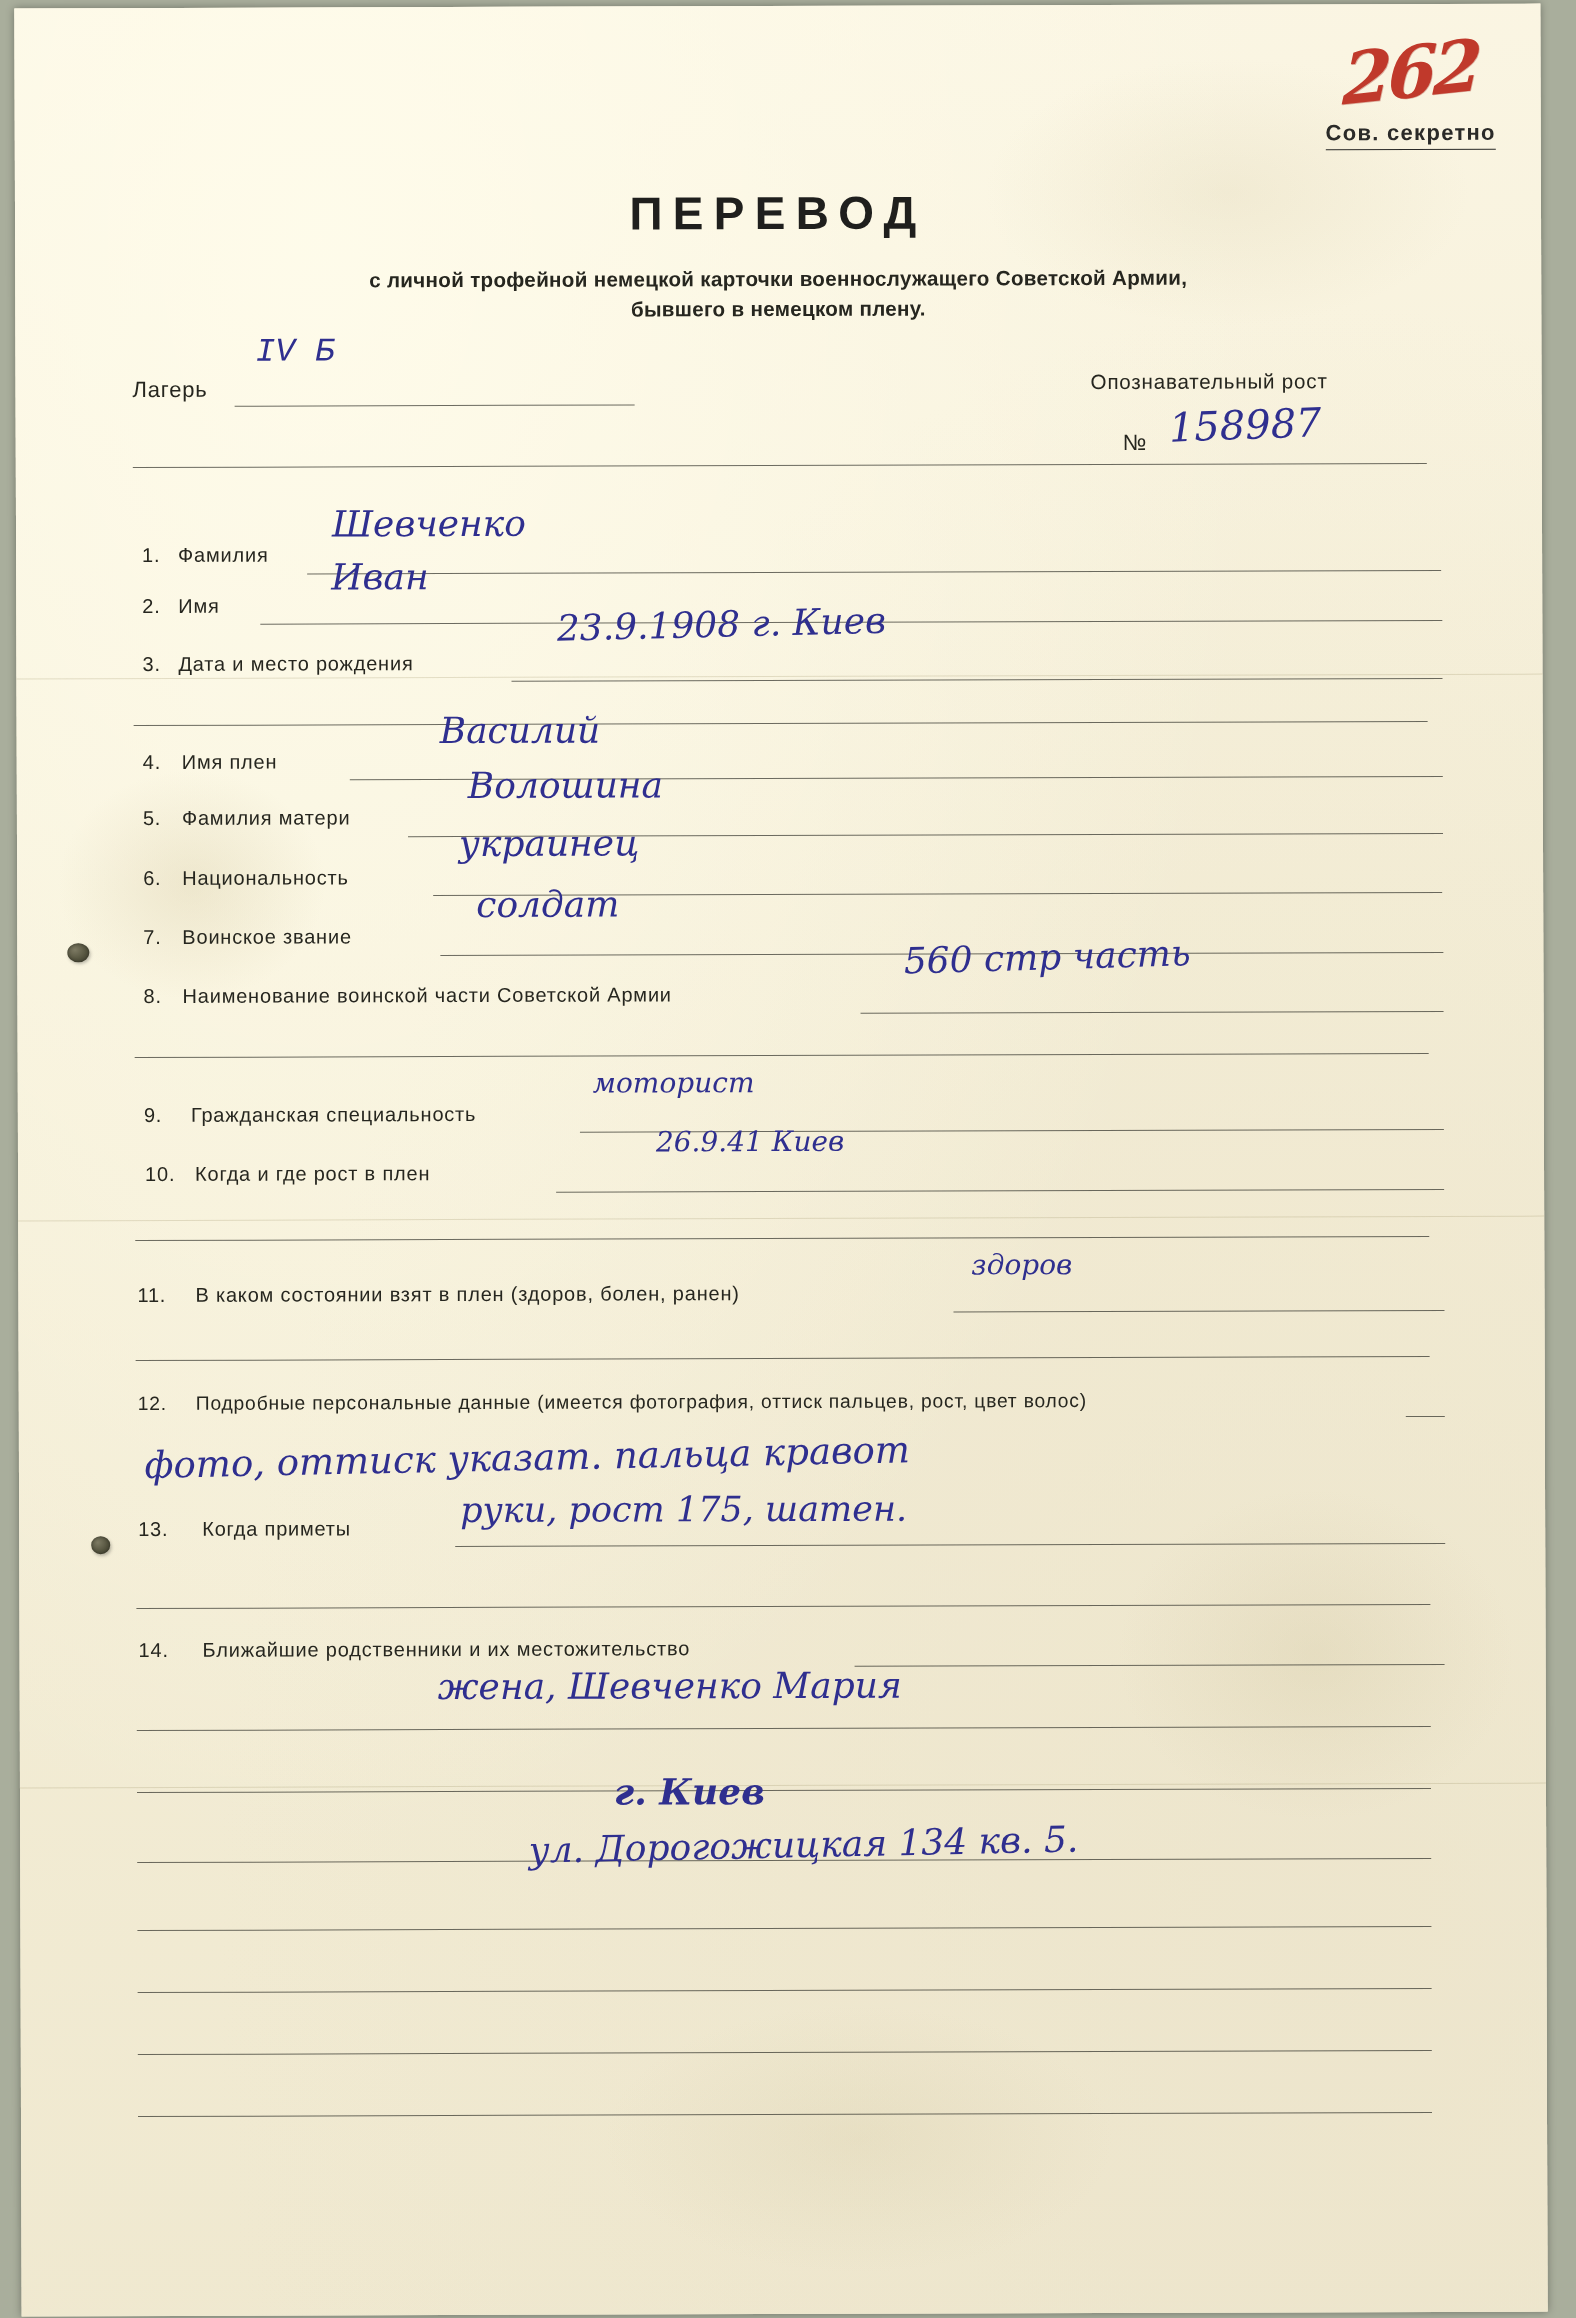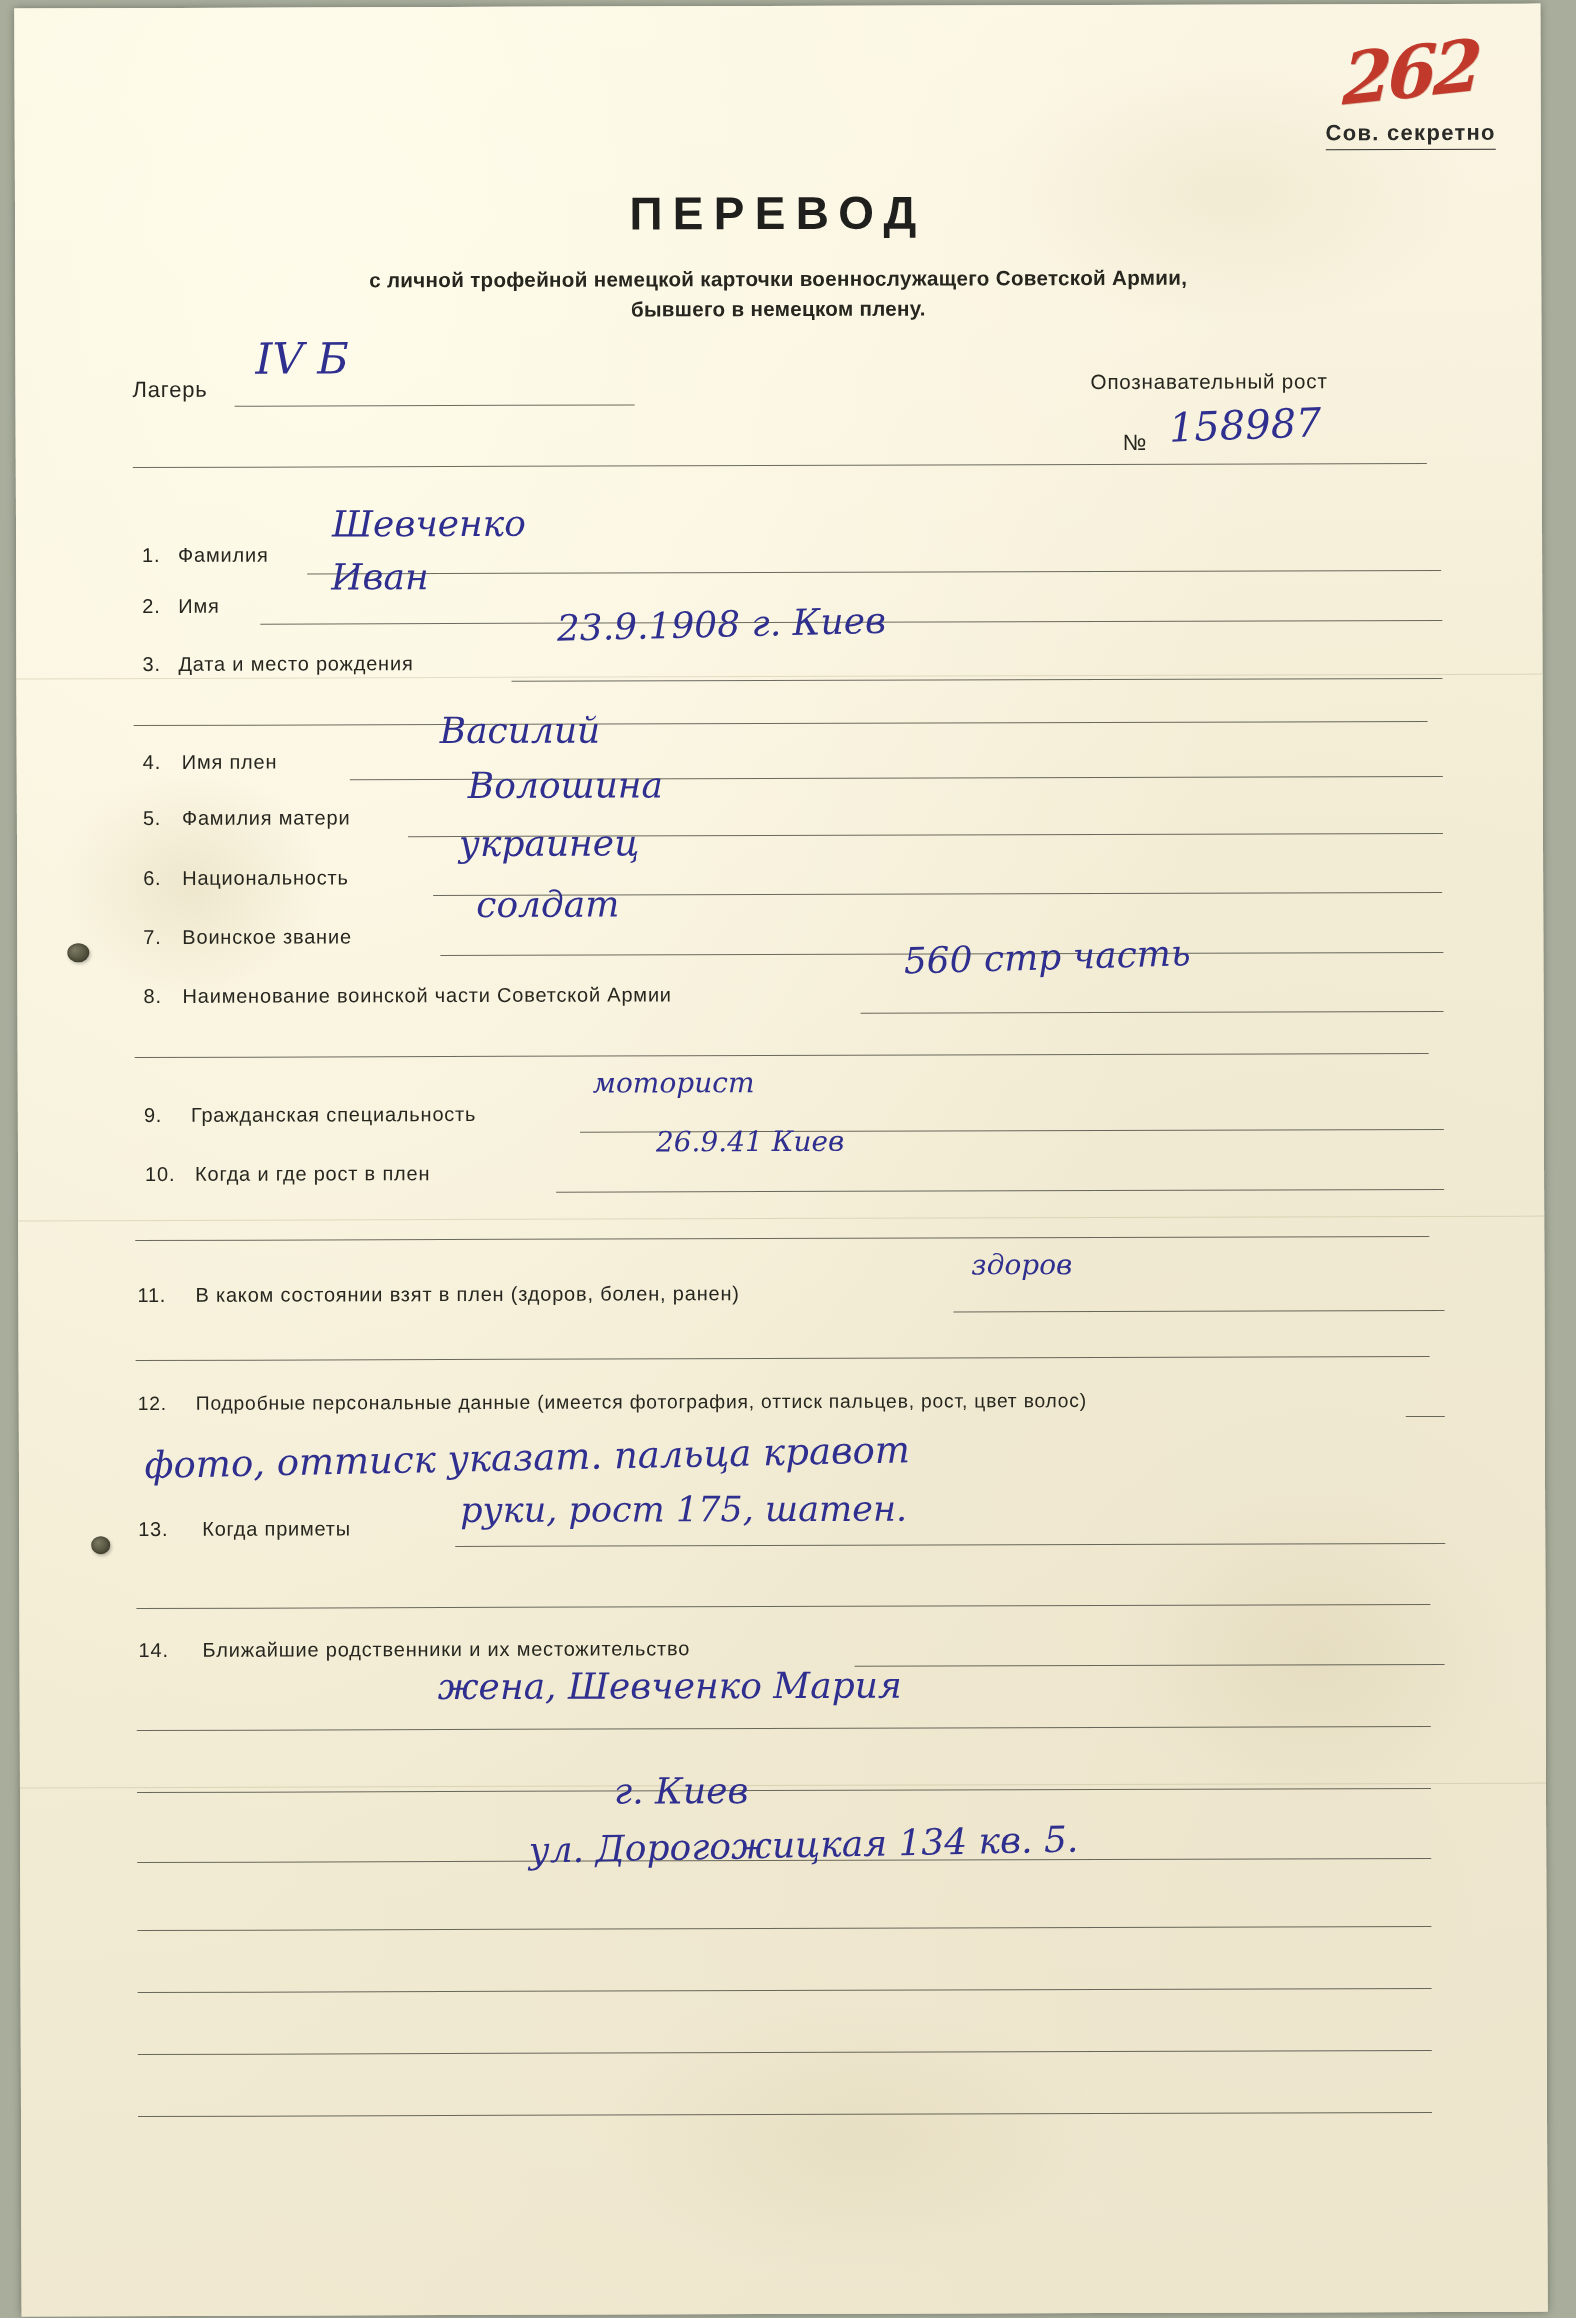--- a/index.html
+++ b/index.html
@@ -185,21 +185,21 @@
       </div>
 
       <div class="title">ПЕРЕВОД</div>
       <div class="subtitle">
         <span>с личной трофейной немецкой карточки военнослужащего Советской Армии,</span><br>
         <span>бывшего в немецком плену.</span>
       </div>
 
       <div class="lbl" style="left:117px; top:369px; font-size:22px;">Лагерь</div>
       <div class="rule" style="left:219px; top:398px; width:400px;"></div>
-      <div class="hw hw-l" style="left:240px; top:326px; font-size:43px;">IV Б</div>
+      <div class="hw hw-l" style="left:240px; top:326px; font-size:33px;font-family:Liberation Mono, monospace;">IV Б</div>
 
       <div class="lbl" style="left:1075px; top:365px; font-size:20.6px;">Опознавательный рост</div>
       <div class="lbl" style="left:1107px; top:425px; font-size:22px;">№</div>
       <div class="hw hw-l" style="left:1154px; top:400px; font-size:40px; transform:rotate(-2deg);">158987</div>
 
       <div class="rule" style="left:117px; top:459px; width:1294px;"></div>
 
       <div class="lbl" style="left:126px; top:536px;">1.</div>
       <div class="lbl" style="left:162px; top:536px;">Фамилия</div>
       <div class="rule" style="left:291px; top:566px; width:1134px;"></div>
@@ -276,21 +276,21 @@
       <div class="rule" style="left:117px; top:1600px; width:1294px;"></div>
 
       <div class="lbl" style="left:119px; top:1631px;">14.</div>
       <div class="lbl" style="left:183px; top:1631px;">Ближайшие родственники и их местожительство</div>
       <div class="rule" style="left:835px; top:1660px; width:590px;"></div>
       <div class="hw hw-l" style="left:418px; top:1659px;">жена, Шевченко Мария</div>
 
       <div class="rule" style="left:117px; top:1722px; width:1294px;"></div>
       <div class="rule" style="left:117px; top:1784px; width:1294px;"></div>
 
-      <div class="hw hw-l" style="left:594px; top:1764px;">г. Киев</div>
+      <div class="hw hw-l" style="left:594px; top:1764px;font-weight:bold;">г. Киев</div>
 
       <div class="rule" style="left:117px; top:1854px; width:1294px;"></div>
       <div class="hw hw-l" style="left:509px; top:1823px; transform:rotate(-1deg);">ул. Дорогожицкая 134 кв. 5.</div>
 
       <div class="rule" style="left:117px; top:1922px; width:1294px;"></div>
       <div class="rule" style="left:117px; top:1984px; width:1294px;"></div>
       <div class="rule" style="left:117px; top:2046px; width:1294px;"></div>
       <div class="rule" style="left:117px; top:2108px; width:1294px;"></div>
 
     </div>

